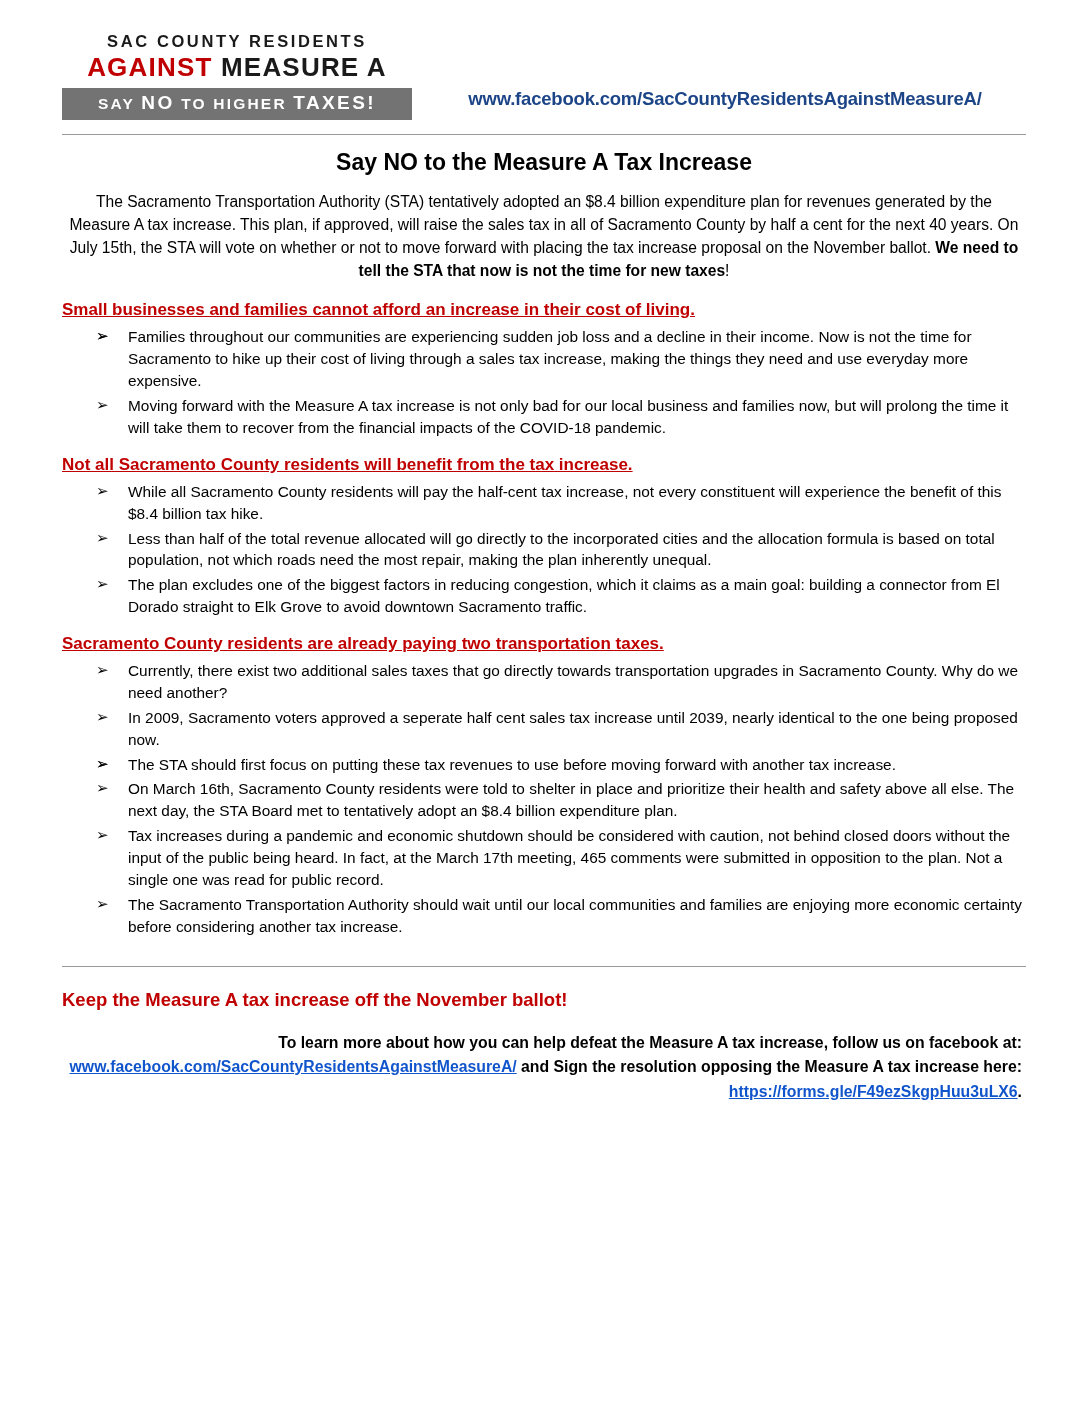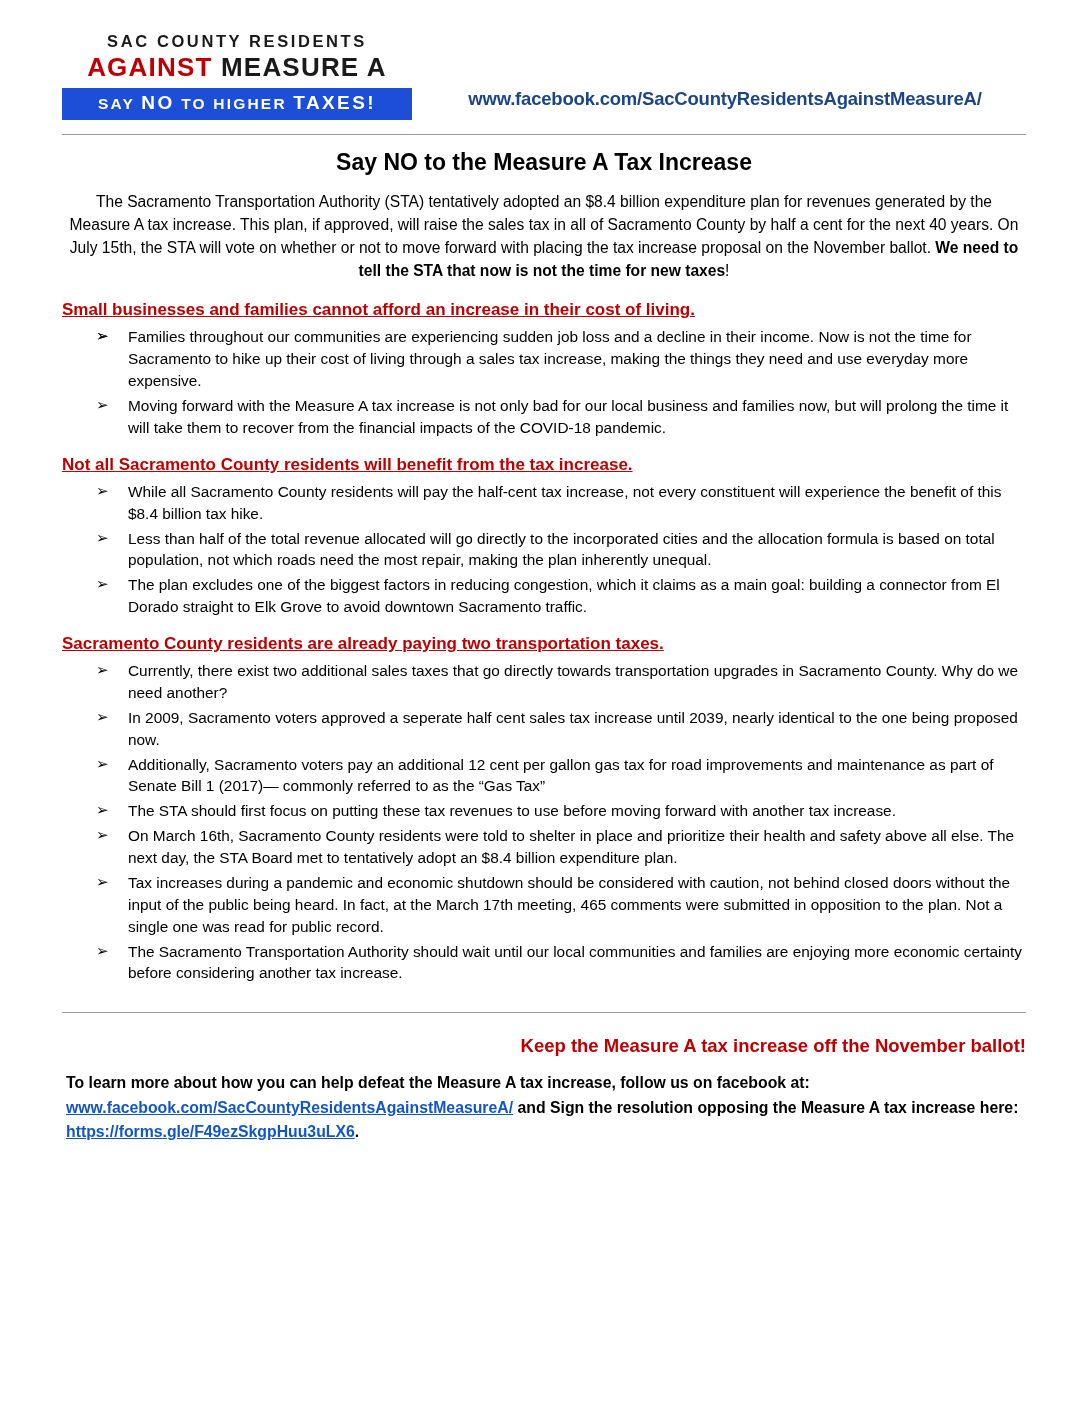--- a/index.html
+++ b/index.html
@@ -49,21 +49,21 @@
     font-weight: bold;
     letter-spacing: 1.2px;
     line-height: 1.12;
     margin-top: 3px;
     white-space: nowrap;
   }
   .logo-line2 .against { color: #c00000; }
   .logo-line2 .measure { color: #1a1a1a; }
   .logo-bar {
     margin-top: 6px;
-    background: #1d4ed8;
+    background: #737373;
     color: #ffffff;
     font-size: 15.5px;
     font-weight: bold;
     letter-spacing: 2.2px;
     padding: 5px 0 6px 0;
     line-height: 1.1;
   }
   .logo-bar .no { font-size: 19px; letter-spacing: 2.4px; }
   .logo-bar .taxes { font-size: 19px; letter-spacing: 2.4px; }
 
@@ -129,28 +129,28 @@
     color: #000;
   }
 
   
   .hr-bottom {
     border: none;
     border-top: 1px solid #9a9a9a;
     margin: 28px 0 22px 0;
   }
   .footer-title {
-    text-align: right;
+    text-align: left;
     color: #c00000;
     font-size: 18.5px;
     font-weight: bold;
-    margin-bottom: 14px;
+    margin-bottom: 20px;
   }
   .footer-body {
-    text-align: left;
+    text-align: right;
     font-size: 15.8px;
     font-weight: bold;
     line-height: 1.55;
     padding: 0 4px;
   }
   .link {
     color: #1155cc;
     text-decoration: underline;
   }
 </style>
@@ -195,21 +195,21 @@
   <ul class="bullets">
     <li><span class="arrow">➢</span><span>While all Sacramento County residents will pay the half-cent tax increase, not every constituent will experience the benefit of this $8.4 billion tax hike.</span></li>
     <li><span class="arrow">➢</span><span>Less than half of the total revenue allocated will go directly to the incorporated cities and the allocation formula is based on total population, not which roads need the most repair, making the plan inherently unequal.</span></li>
     <li><span class="arrow">➢</span><span>The plan excludes one of the biggest factors in reducing congestion, which it claims as a main goal: building a connector from El Dorado straight to Elk Grove to avoid downtown Sacramento traffic.</span></li>
   </ul>
 
   <div class="section-head">Sacramento County residents are already paying two transportation taxes.</div>
   <ul class="bullets">
     <li><span class="arrow">➢</span><span>Currently, there exist two additional sales taxes that go directly towards transportation upgrades in Sacramento County. Why do we need another?</span></li>
     <li><span class="arrow">➢</span><span>In 2009, Sacramento voters approved a seperate half cent sales tax increase until 2039, nearly identical to the one being proposed now.</span></li>
-    <li><span class="arrow">➢</span><span>Additionally, Sacramento voters pay an additional 12 cent per gallon gas tax for road improvements and maintenance as part of Senate Bill 1 (2017)— commonly referred to as the “Gas Tax”</span></li>
+    <li><span class="arrow">➢</span></li>
     <li><span class="arrow">➢</span><span>The STA should first focus on putting these tax revenues to use before moving forward with another tax increase.</span></li>
   </ul>
 
   <ul class="bullets">
     <li><span class="arrow">➢</span><span>On March 16th, Sacramento County residents were told to shelter in place and prioritize their health and safety above all else. The next day, the STA Board met to tentatively adopt an $8.4 billion expenditure plan.</span></li>
     <li><span class="arrow">➢</span><span>Tax increases during a pandemic and economic shutdown should be considered with caution, not behind closed doors without the input of the public being heard. In fact, at the March 17th meeting, 465 comments were submitted in opposition to the plan. Not a single one was read for public record.</span></li>
     <li><span class="arrow">➢</span><span>The Sacramento Transportation Authority should wait until our local communities and families are enjoying more economic certainty before considering another tax increase.</span></li>
   </ul>
 
   <hr class="hr-bottom">

